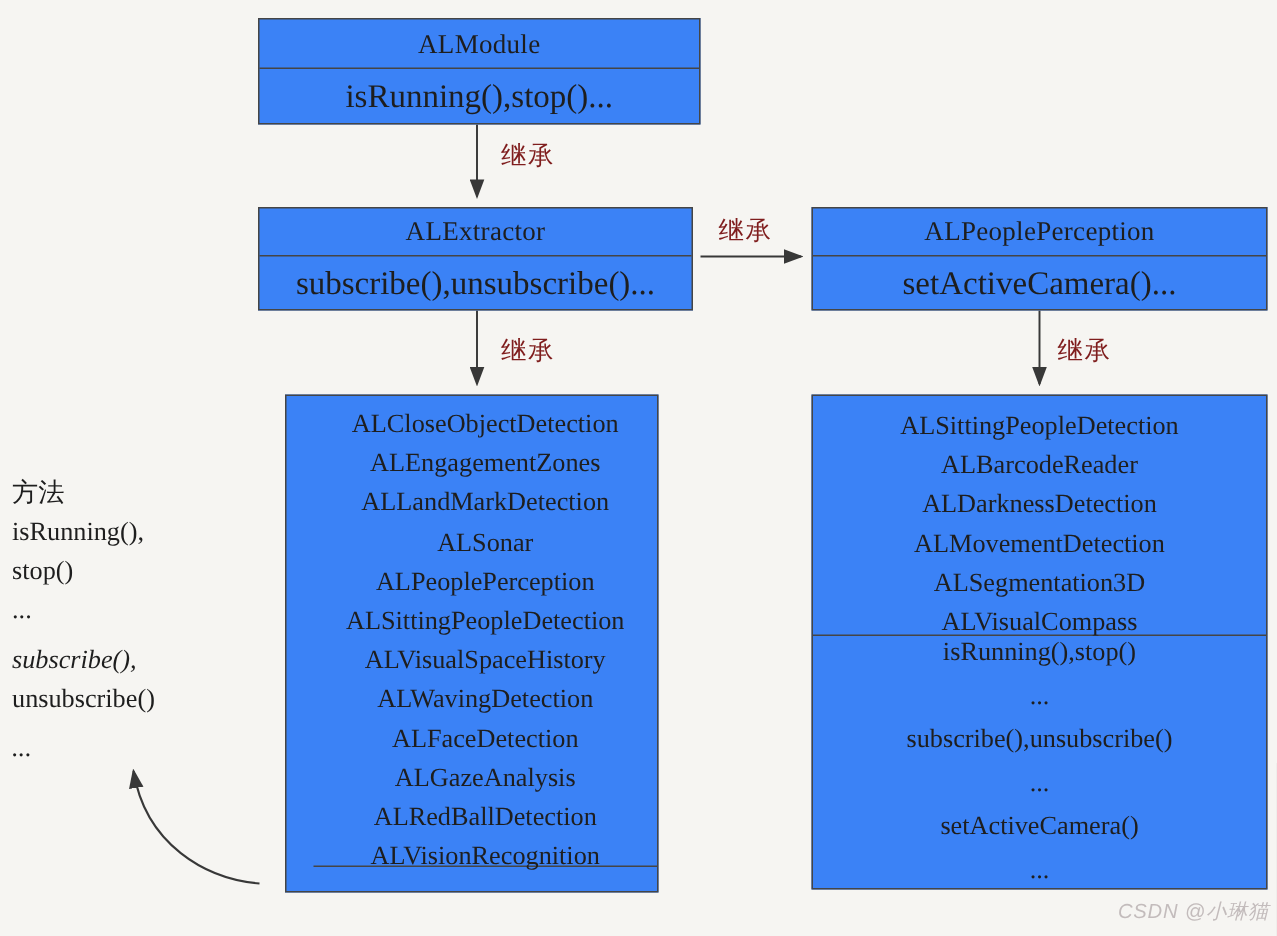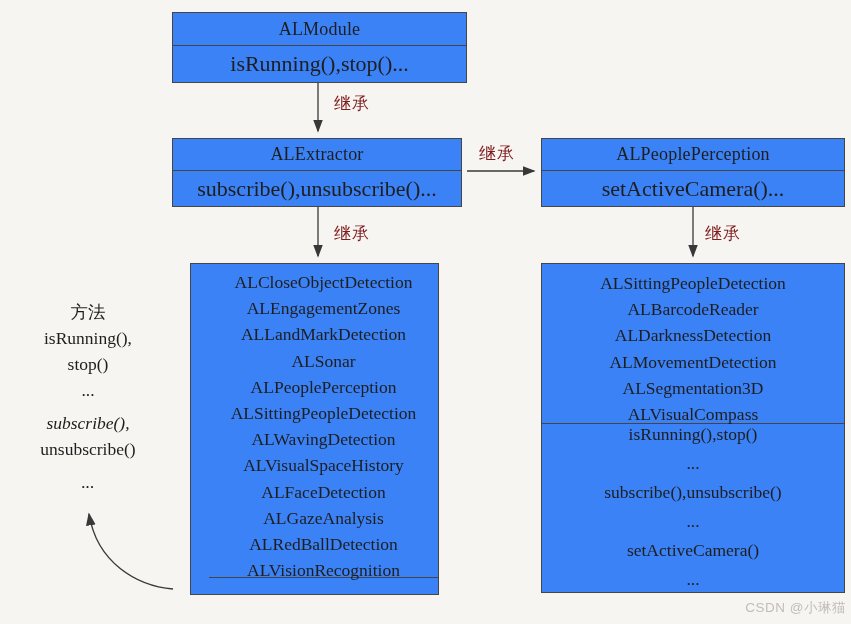--- a/index.html
+++ b/index.html
@@ -64,35 +64,35 @@
   .inherit-label {
     position: absolute;
     font-size: 17px;
     color: #7f1d1d;
     letter-spacing: 1px;
     white-space: nowrap;
   }
   #annotation {
     position: absolute;
     left: 8px;
-    top: 299px;
+    top: 315px;
     width: 160px;
-    text-align: center;
     font-size: 17.5px;
   }
   #annotation .ann-line { line-height: 26px; }
   #annotation .gap { margin-top: 7px; font-style: italic; }
   #watermark {
     position: absolute;
     right: 5px;
     top: 599px;
     font-family: "Liberation Sans", "DejaVu Sans", sans-serif;
     font-size: 13.5px;
     color: #c3bcbc;
     letter-spacing: 0.5px;
+    font-style: italic;
   }
 </style>
 </head>
 <body>
 
 <div id="canvas">
 
   <svg class="arrow-layer" width="851" height="624" viewBox="0 0 851 624">
     <defs>
       <marker id="ah" viewBox="0 0 12 9" markerWidth="13" markerHeight="10" refX="10.5" refY="4.5" orient="auto" markerUnits="userSpaceOnUse">
@@ -127,22 +127,22 @@
   <div class="inherit-label" style="left:705px; top:222px;">继承</div>
 
   <div class="uml-box" id="left-big-box" style="left:190px; top:263px; width:249px; height:332px;padding-left:18px;">
     <div class="class-list">
       <div class="li">ALCloseObjectDetection</div>
       <div class="li">ALEngagementZones</div>
       <div class="li">ALLandMarkDetection</div>
       <div class="li">ALSonar</div>
       <div class="li">ALPeoplePerception</div>
       <div class="li">ALSittingPeopleDetection</div>
+      <div class="li">ALVisualSpaceHistory</div>
       <div class="li">ALWavingDetection</div>
-      <div class="li">ALVisualSpaceHistory</div>
       <div class="li">ALFaceDetection</div>
       <div class="li">ALGazeAnalysis</div>
       <div class="li">ALRedBallDetection</div>
       <div class="li">ALVisionRecognition</div>
     </div>
     <div class="empty-strip"></div>
   </div>
 
   <div class="uml-box" id="right-big-box" style="left:541px; top:263px; width:304px; height:330px;">
     <div class="class-list">

